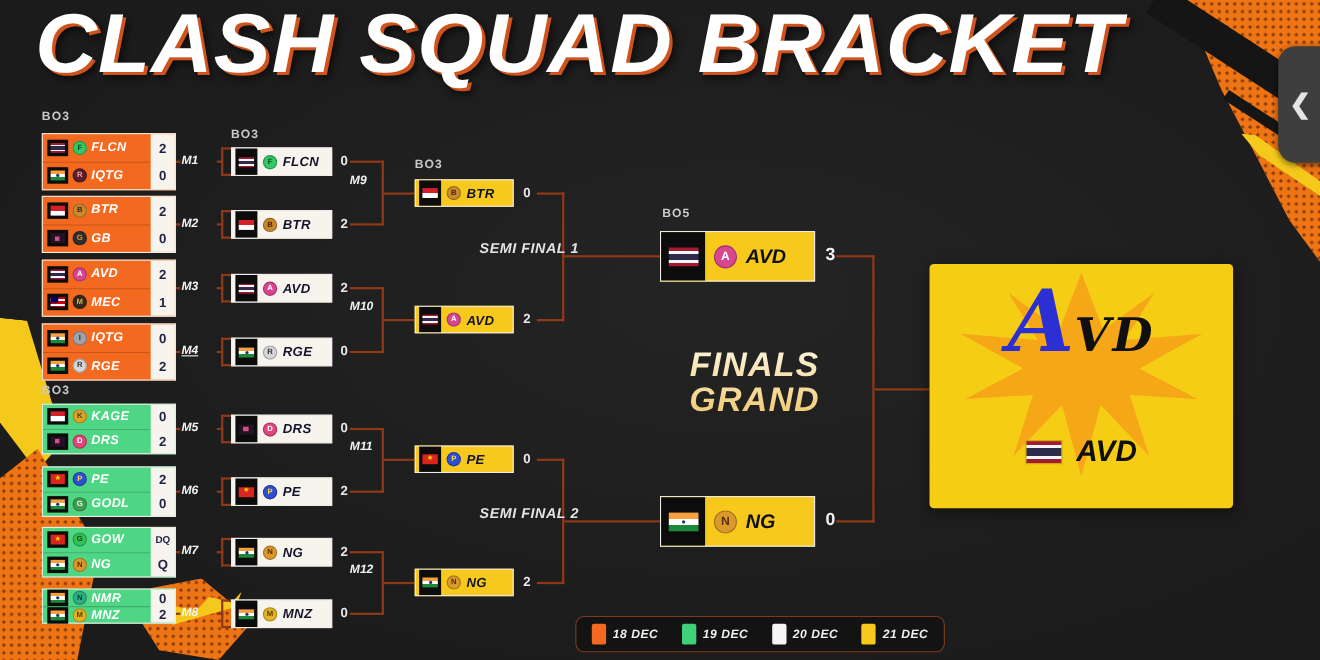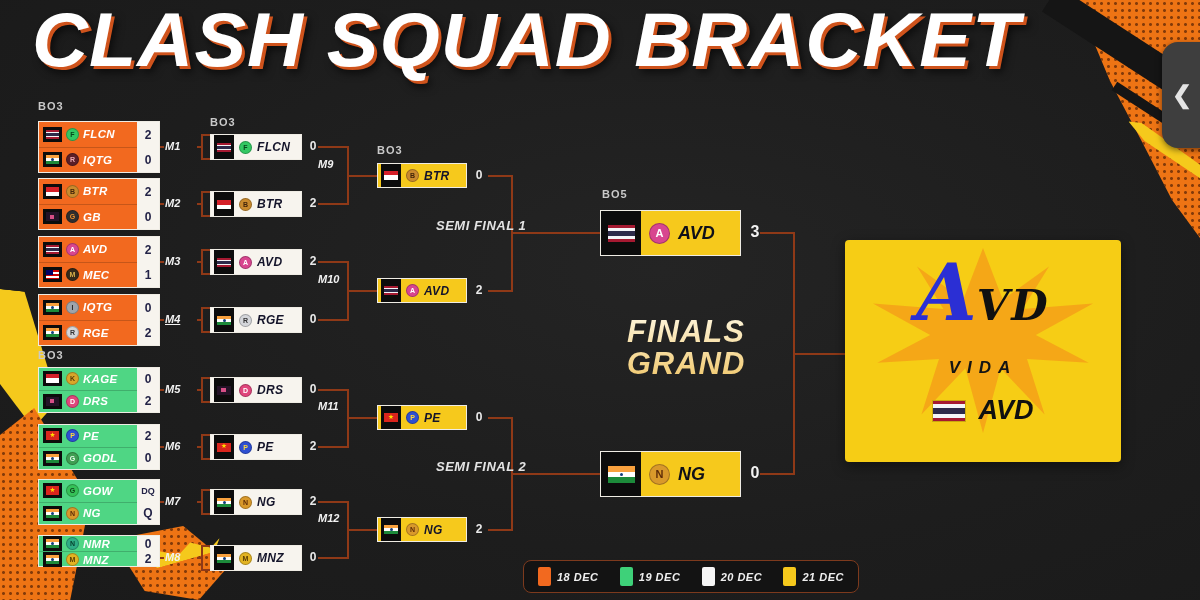--- a/index.html
+++ b/index.html
@@ -522,21 +522,20 @@
       <div class="abs cline" style="left: 760px; top: 473px; width: 35px; height: 2px; background: rgb(143, 57, 23);"></div>
       <div class="abs cline" style="left: 793px; top: 232px; width: 2px; height: 243px; background: rgb(143, 57, 23);"></div>
       <div class="abs cline" style="left: 795px; top: 353px; width: 50px; height: 2px; background: rgb(143, 57, 23);"></div>
     </div>
 
   <div class="abs champ">
     <div class="champ-burst"></div>
     <div class="champ-logo">
       <span class="champ-a">A</span><span class="champ-vd">VD</span>
     </div>
-    <div class="champ-sub">VIDA</div>
     <div class="champ-row">
       <span class="flag flag-th"></span>
       <span class="champ-name">AVD</span>
     </div>
   </div>
 
   <div class="abs legend" id="legend">
       <div class="leg-item">
         <div class="leg-sw" style="background: rgb(242, 105, 31);"></div>
         <div class="leg-tx">18 DEC</div>

